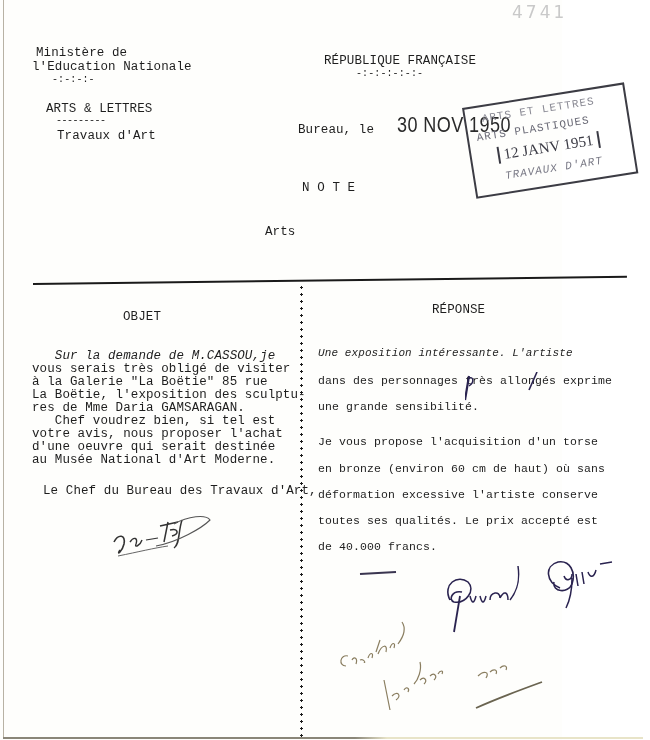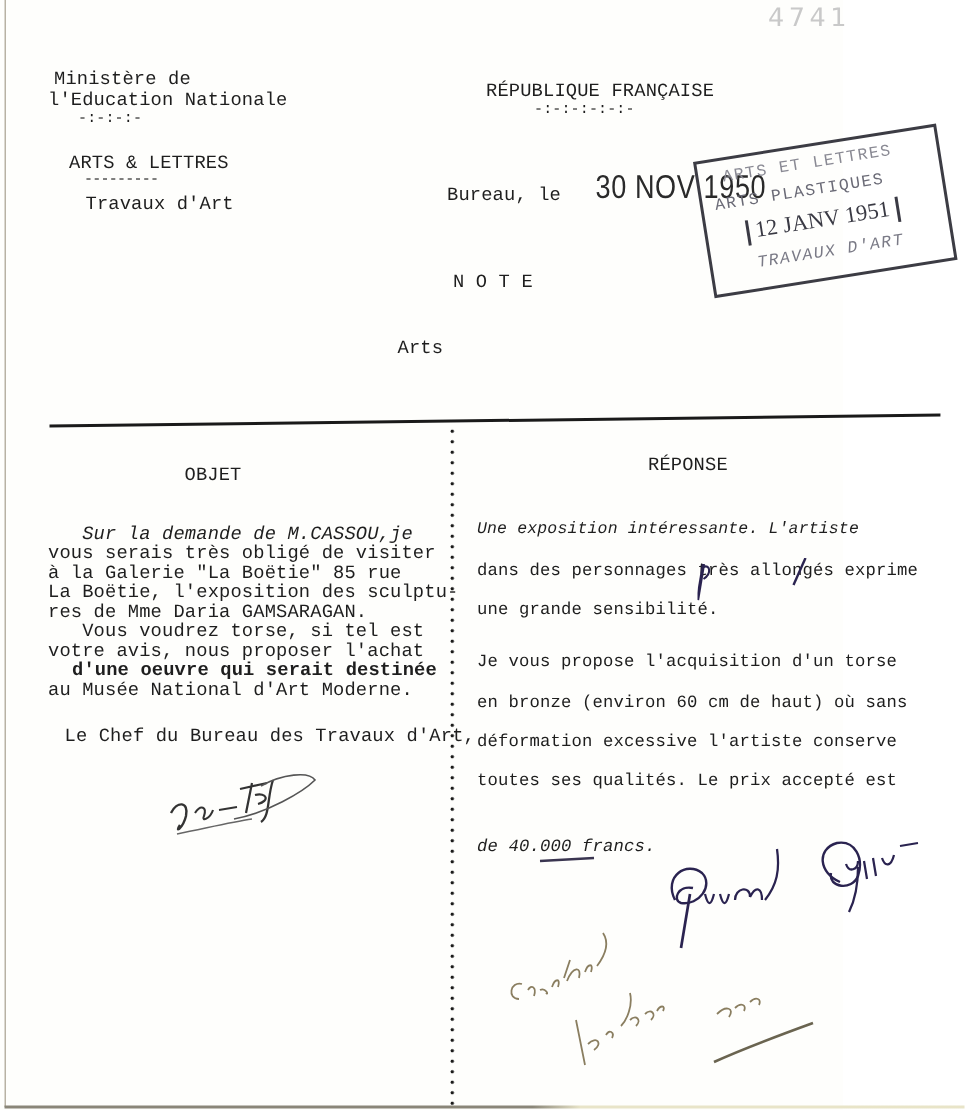--- a/index.html
+++ b/index.html
@@ -134,23 +134,23 @@
   <div class="hrule"></div>
   <div class="vdots"></div>
 
   <div class="col-left">
     <div class="t" style="left:123px; top:311px;">OBJET</div>
     <div class="t" style="left:32px; top:350px;font-style:italic;">   Sur la demande de M.CASSOU,je</div>
     <div class="t" style="left:32px; top:363px;">vous serais très obligé de visiter</div>
     <div class="t" style="left:32px; top:376px;">à la Galerie "La Boëtie" 85 rue</div>
     <div class="t" style="left:32px; top:389px;">La Boëtie, l'exposition des sculptu-</div>
     <div class="t" style="left:32px; top:402px;">res de Mme Daria GAMSARAGAN.</div>
-    <div class="t" style="left:32px; top:415px;">   Vous voudrez torse, si tel est</div>
+    <div class="t" style="left:32px; top:415px;">   Chef voudrez bien, si tel est</div>
     <div class="t" style="left:32px; top:428px;">votre avis, nous proposer l'achat</div>
-    <div class="t" style="left:48px; top:441px;font-weight:bold;">d'une oeuvre qui serait destinée</div>
+    <div class="t" style="left:32px; top:441px;">d'une oeuvre qui serait destinée</div>
     <div class="t" style="left:32px; top:454px;">au Musée National d'Art Moderne.</div>
     <div class="t" style="left:43px; top:485px;">Le Chef du Bureau des Travaux d'Art,</div>
     <svg class="sig" style="left:108px; top:512px;" width="110" height="50" viewBox="0 0 110 50">
       <path d="M6,30 C10,22 18,22 16,32 C14,40 8,44 12,38" fill="none" stroke="#333" stroke-width="1.6"></path>
       <path d="M22,30 C26,24 30,26 28,32 C26,36 32,34 34,28" fill="none" stroke="#333" stroke-width="1.4"></path>
       <path d="M38,28 L50,26" fill="none" stroke="#333" stroke-width="1.2"></path>
       <path d="M52,14 L70,10 M60,10 L56,30 M62,18 C70,16 72,22 64,24 M74,8 C70,20 72,32 66,36" fill="none" stroke="#333" stroke-width="1.5"></path>
       <path d="M66,12 C80,4 98,2 102,8 C94,16 70,30 48,34" fill="none" stroke="#555" stroke-width="1.1"></path>
       <path d="M10,44 C30,40 46,36 60,34" fill="none" stroke="#666" stroke-width="1"></path>
     </svg>
@@ -158,21 +158,21 @@
 
   <div class="col-right">
     <div class="t" style="left:432px; top:304px;">RÉPONSE</div>
     <div class="t" style="left:318px; top:348px; font-size:11px;font-style:italic;">Une exposition intéressante. L'artiste</div>
     <div class="t" style="left:318px; top:375px; font-size:11.5px;">dans des personnages très allongés exprime</div>
     <div class="t" style="left:318px; top:401px; font-size:11.5px;">une grande sensibilité.</div>
     <div class="t" style="left:318px; top:436px; font-size:11.5px;">Je vous propose l'acquisition d'un torse</div>
     <div class="t" style="left:318px; top:463px; font-size:11.5px;">en bronze (environ 60 cm de haut) où sans</div>
     <div class="t" style="left:318px; top:489px; font-size:11.5px;">déformation excessive l'artiste conserve</div>
     <div class="t" style="left:318px; top:515px; font-size:11.5px;">toutes ses qualités. Le prix accepté est</div>
-    <div class="t" style="left:318px; top:559px; font-size:11.5px;font-style:italic;">de 40.000 francs.</div>
+    <div class="t" style="left:318px; top:541px; font-size:11.5px;">de 40.000 francs.</div>
 
     <svg class="sig" style="left:465px; top:372px;" width="90" height="36" viewBox="0 0 90 36">
       <path d="M4,4 L0,28" stroke="#2a2350" stroke-width="2.2" fill="none"></path>
       <path d="M4,6 C8,4 10,10 4,14" stroke="#2a2350" stroke-width="1.4" fill="none"></path>
       <path d="M72,0 L64,18" stroke="#2a2350" stroke-width="1.6" fill="none"></path>
     </svg>
 
     <svg class="sig" style="left:350px; top:560px;" width="300" height="100" viewBox="0 0 300 100">
       <path d="M10,14 L46,12" stroke="#3a3550" stroke-width="1.8" fill="none"></path>
       <path d="M100,40 C92,24 108,14 118,22 C126,30 116,44 104,42 C98,40 102,30 112,32" stroke="#2a2350" stroke-width="1.6" fill="none"></path>

